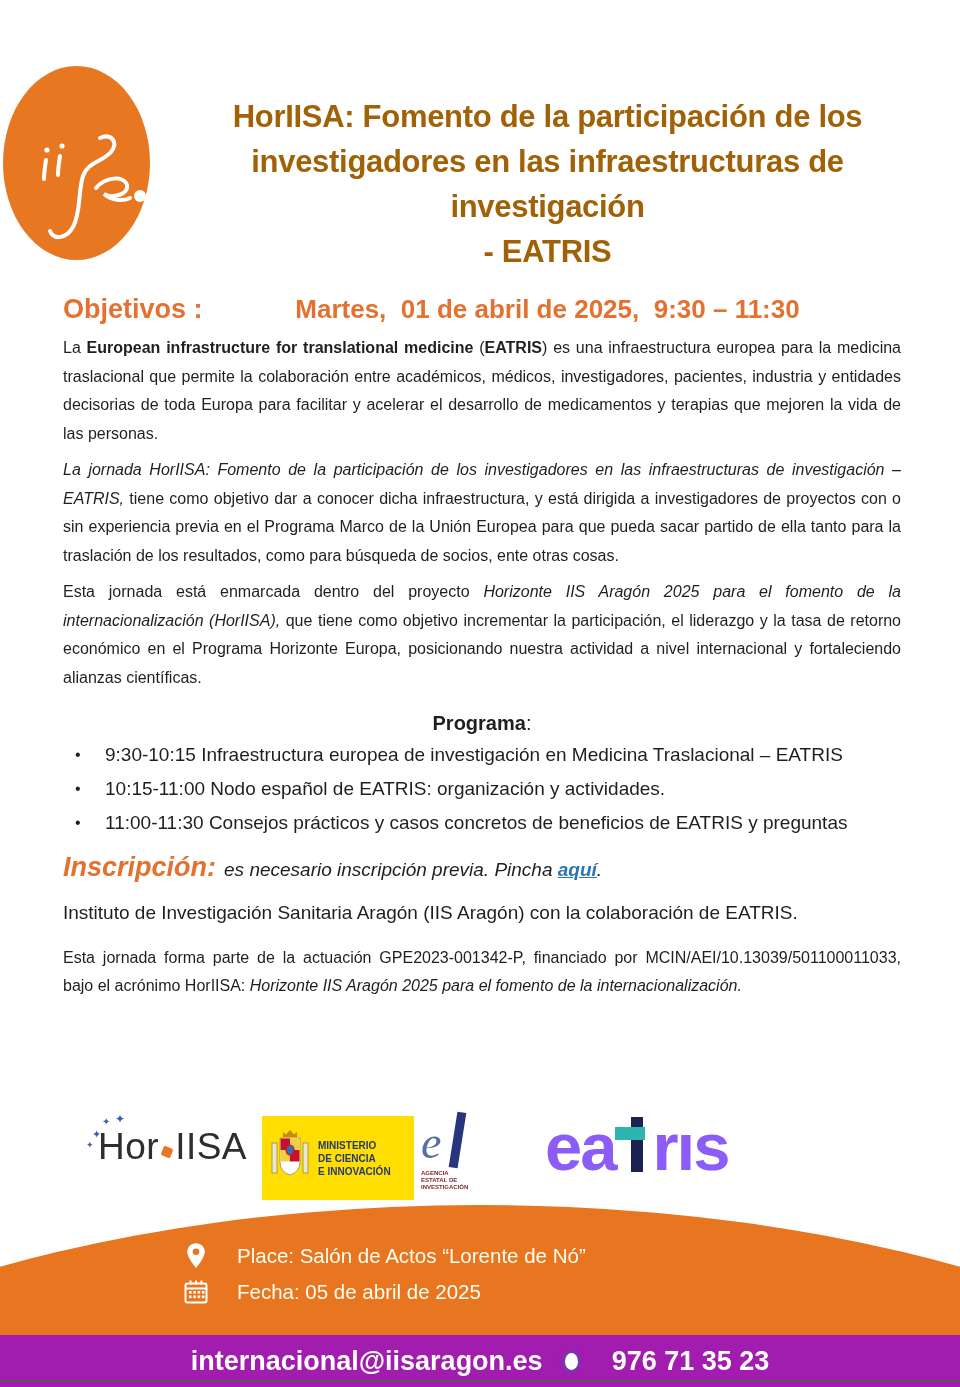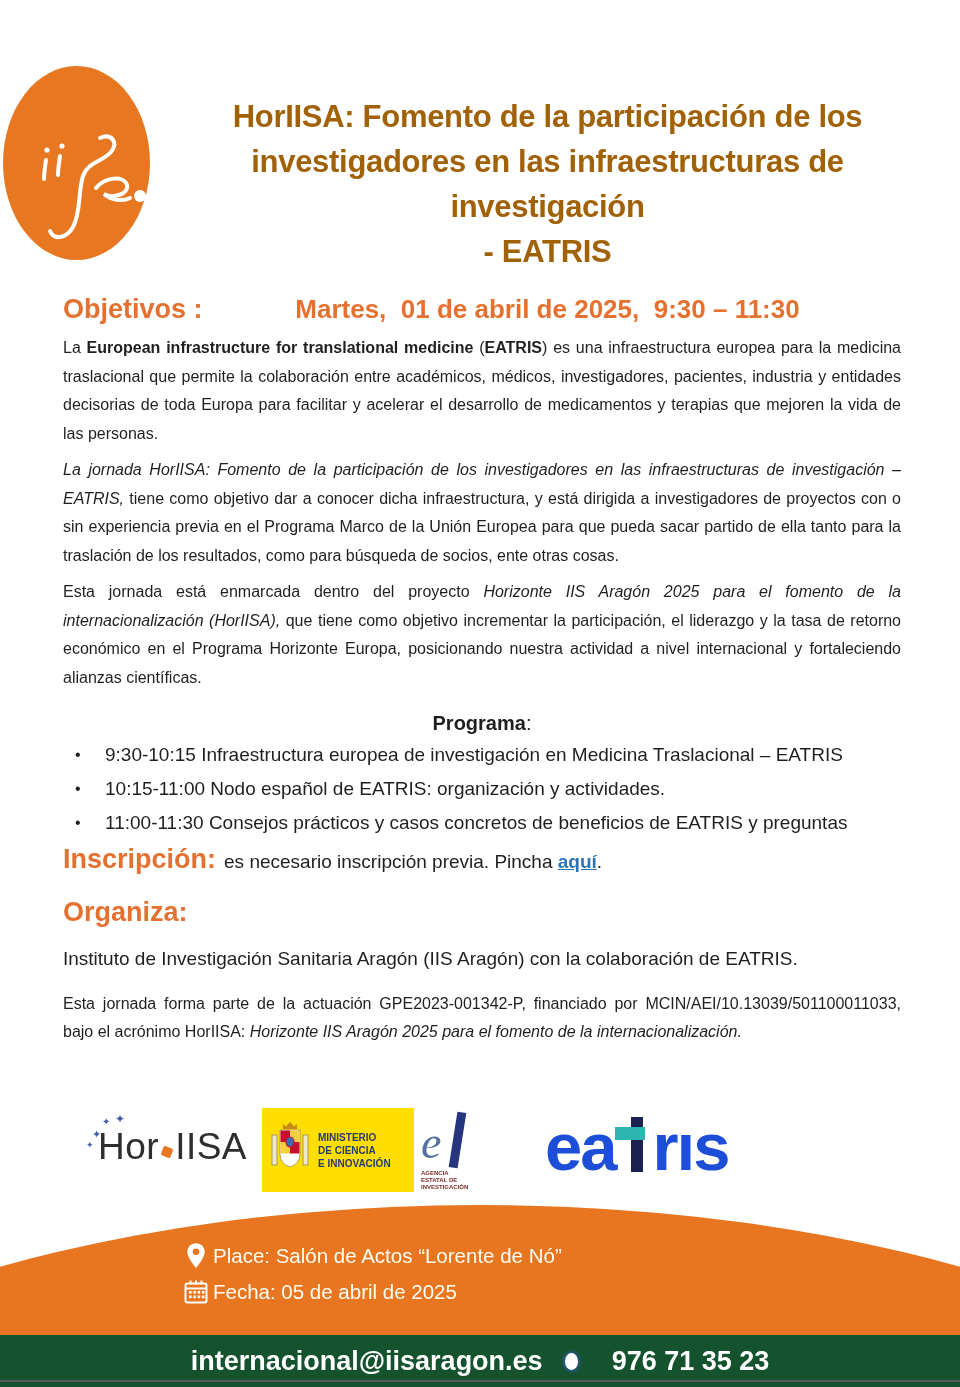--- a/index.html
+++ b/index.html
@@ -22,54 +22,54 @@
   .datetime { margin-top:20px; font-size:26px; font-weight:bold; color:#E4712F; white-space:pre; }
 
   
   .content { position:absolute; left:63px; top:292px; width:838px; }
   .h-orange { font-size:27px; font-weight:bold; color:#E4712F; margin:0 0 8px 0; line-height:34px; }
   .para { font-size:16px; line-height:28.5px; text-align:justify; margin:0 0 8px 0; }
   .programa-heading { font-size:20px; line-height:30px; margin-top:16px;text-align:center; }
   .bullet-row { display:flex; font-size:19px; line-height:34px; }
   .bullet { width:42px; padding-left:12px; font-size:16px; }
   .bullet-text { flex:1; }
-  .inscripcion-line { margin-top:4px; font-size:19px; }
+  .inscripcion-line { margin-top:12px; font-size:19px;font-style:italic; }
   .inscripcion-line .h-inline { font-size:27px; font-weight:bold; color:#E4712F; margin-right:8px; }
   .organiza-head { margin-top:20px; }
   .org-line { font-size:19px; line-height:28.5px; margin-top:16px; }
   .funding { margin-top:16px; }
 
   
   .logos { position:absolute; left:0; top:1098px; width:960px; height:105px; }
   .horiisa-logo { position:absolute; left:98px; top:28px; font-size:37px; color:#2e2e2e; letter-spacing:0.5px; }
   .horiisa-logo .stars span { position:absolute; color:#3F5CA6; }
   .hor-dot { display:inline-block; width:10px; height:10px; background:#E87722; border-radius:2px;
              transform:rotate(22deg); margin:0 3px 2px 3px; }
-  .ministerio-logo { position:absolute; left:262px; top:10px; width:152px; height:84px;
+  .ministerio-logo { position:absolute; left:262px; top:18px; width:152px; height:84px;
                      background:#FFDE00; display:flex; align-items:center; }
   .min-text { margin-left:8px; font-size:10px; font-weight:bold; color:#243B73; line-height:13px; }
   .aei-logo { position:absolute; left:421px; top:14px; width:52px; height:84px; }
   .aei-mark { position:relative; width:52px; height:56px; }
   .aei-e { position:absolute; left:0px; top:4px; font-family:"Liberation Serif", serif; font-style:italic;
            font-size:46px; color:#55719F; }
   .aei-bar { position:absolute; left:32px; top:0px; width:9px; height:56px; background:#27357F; transform:rotate(9deg); }
   .aei-text { font-size:6px; font-weight:bold; color:#7B2A2A; line-height:7px; margin-top:2px; }
   .eatris-logo { position:absolute; left:545px; top:18px; display:flex; align-items:flex-start;
-                 color:#1d4ed8; font-weight:bold; font-size:67px; line-height:62px; letter-spacing:-2px; }
+                 color:#8b5cf6; font-weight:bold; font-size:67px; line-height:62px; letter-spacing:-2px; }
   .t-glyph { position:relative; width:33px; height:62px; margin:0 2px; }
   .t-stem { position:absolute; left:13px; top:1px; width:12px; height:55px; background:#1B2150; }
   .t-bar  { position:absolute; left:-3px; top:11px; width:30px; height:13px; background:#2FB5AF; }
 
   
   .dome { position:absolute; left:-420px; top:1205px; width:1800px; height:800px;
           background:#E87620; border-radius:50%; z-index:2; }
   .footer-info { position:absolute; left:183px; top:1238px; z-index:3; color:#FFFDF2; }
-  .f-row { display:flex; align-items:center; gap:4px; height:36px; font-size:20.5px; }
+  .f-row { display:flex; align-items:center; gap:28px; height:36px; font-size:20.5px; }
   .f-icon { width:26px; display:flex; justify-content:center; }
-  .bottom-bar { position:absolute; left:0; top:1335px; width:960px; height:52px; background:#14532d;
+  .bottom-bar { position:absolute; left:0; top:1335px; width:960px; height:52px; background:#a21caf;
                 z-index:4; display:flex; align-items:center; justify-content:center;
                 color:#ffffff; font-weight:bold; font-size:27px; }
   .bottom-bar .dot { width:13px; height:17px; background:#fff; border-radius:50%;
                      margin:0 34px 0 22px; box-shadow:0 0 4px 1px #3B5BBF; }
   .bottom-line { position:absolute; left:0; top:1380px; width:960px; height:2px; background:#5a5a5a; z-index:5; }
 </style>
 </head>
 <body>
 
 <div class="logo-circle">
@@ -114,21 +114,20 @@
       <div class="bullet-row">
         <span class="bullet">•</span>
         <span class="bullet-text">11:00-11:30 Consejos prácticos y casos concretos de beneficios de EATRIS y preguntas</span>
       </div>
     </div>
 
   <div class="inscripcion-line">
     <span class="h-inline">Inscripción:</span><span>es necesario inscripción previa. Pincha </span><a class="link">aquí</a><span>.</span>
   </div>
 
-  <div class="h-orange organiza-head">Organiza:</div>
   <div class="org-line">Instituto de Investigación Sanitaria Aragón (IIS Aragón) con la colaboración de EATRIS.</div>
   <p class="para funding"><span>Esta jornada forma parte de la actuación GPE2023-001342-P, financiado por MCIN/AEI/10.13039/501100011033, bajo el acrónimo HorIISA: </span><span class="i">Horizonte IIS Aragón 2025 para el fomento de la internacionalización.</span></p>
 
 </div>
 
 <div class="logos">
 
   <div class="horiisa-logo">
     <span class="stars">
       <span style="left:-12px; top:14px; font-size:9px;">✦</span>

